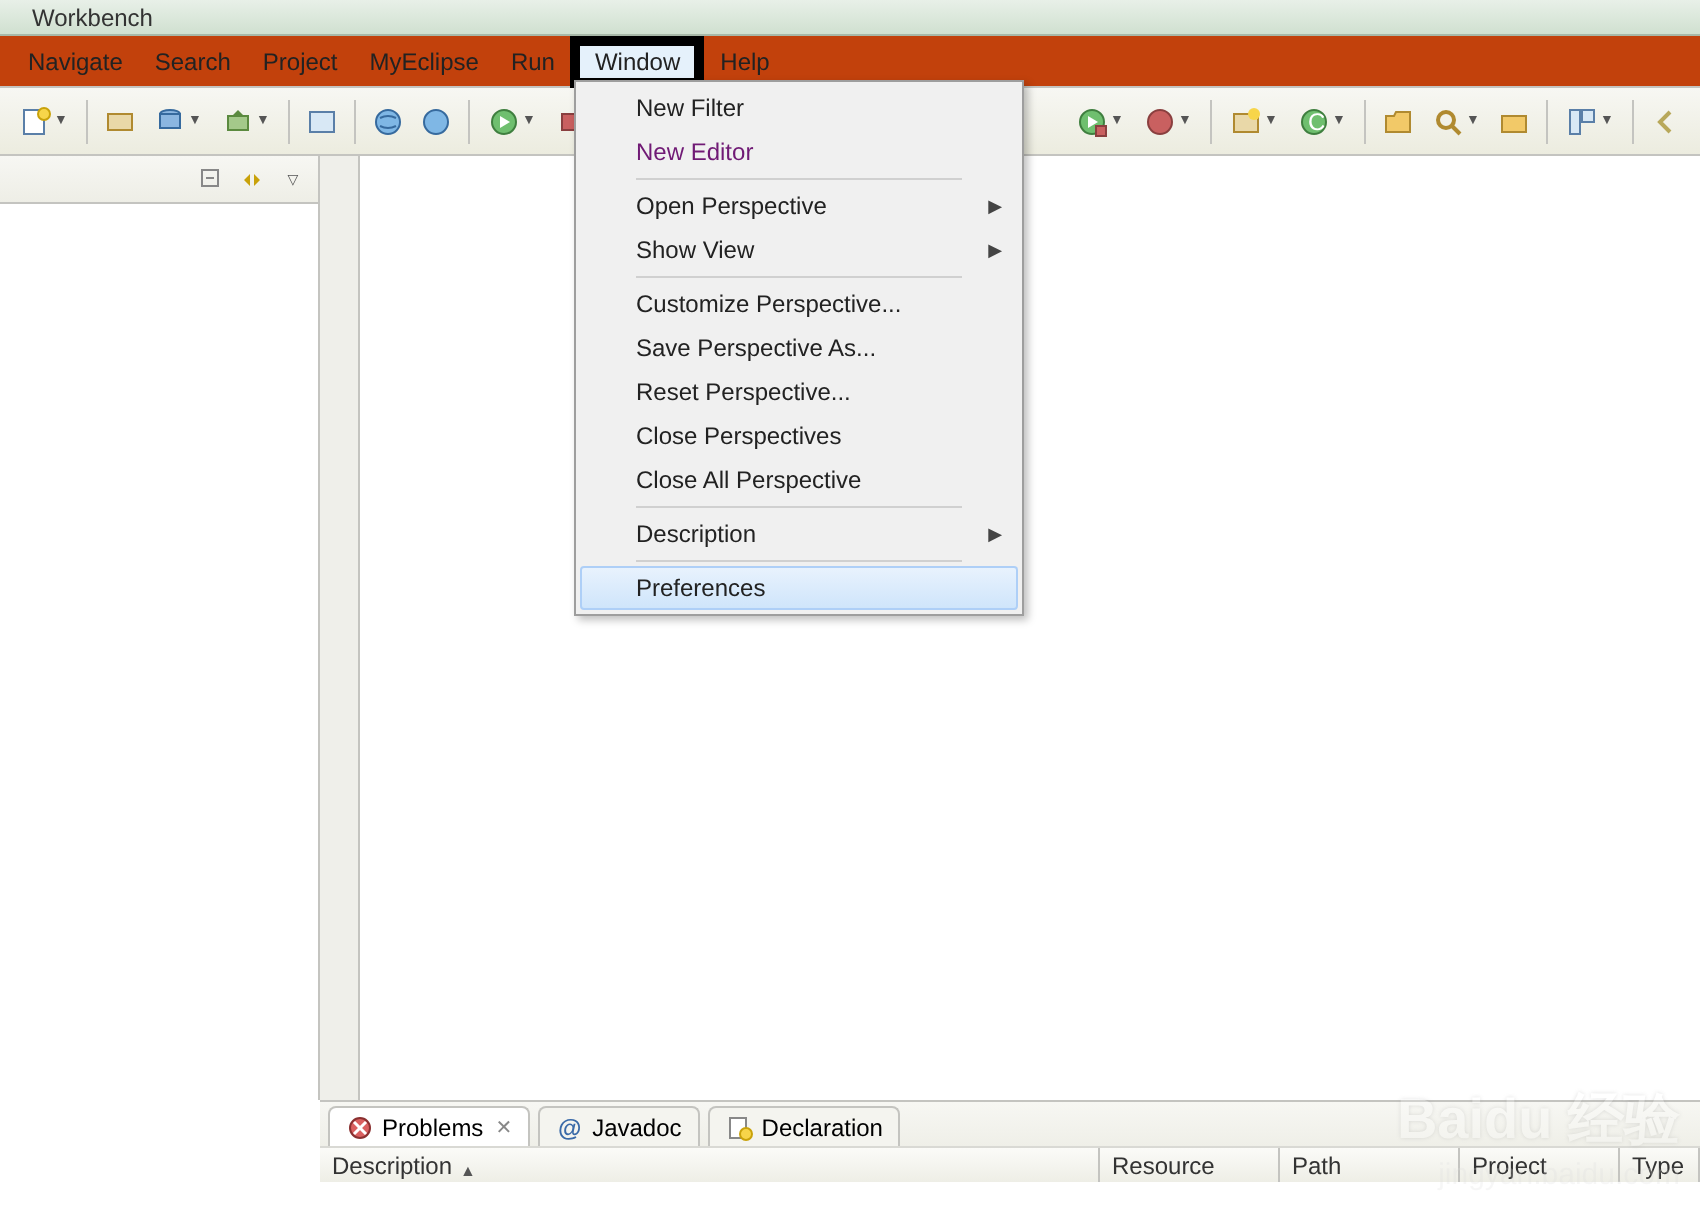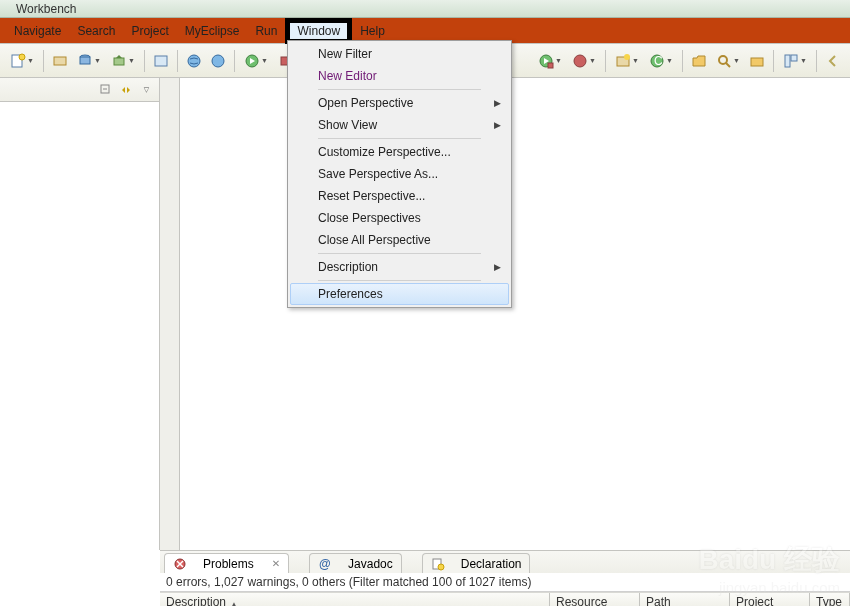--- a/index.html
+++ b/index.html
@@ -35,21 +35,21 @@
   .dropdown { position: absolute; left: 287px; top: 40px; width: 225px; background: #f0f0f0; border: 1px solid #9e9e9e; box-shadow: 2px 2px 4px rgba(0,0,0,0.25); padding: 2px; z-index: 10; }
   .dd-item { height: 22px; display: flex; align-items: center; padding: 0 28px; color: #222; position: relative; }
   .dd-item.disabled { color: #701a75; }
   .dd-item.highlighted { background: linear-gradient(#e8f2fd,#cfe5fb); border: 1px solid #aecff7; border-radius:2px; padding: 0 27px; }
   .dd-sep { height: 1px; background: #d0d0d0; margin: 2px 28px 2px 28px; }
   .dd-item .arrow { position: absolute; right: 8px; font-size: 9px; color:#444; }
 
   
   .bottom-panel { height: 60px; border-top: 1px solid #c4c4c0; background: #fff; margin-left:160px;}
   .tab-row { height: 22px; display: flex; align-items: flex-end; padding-left: 4px; background: linear-gradient(#f7f7f3,#efefe8);}
-  .tab { height: 20px; display: flex; align-items: center; gap: 16px; padding: 0 8px; border: 1px solid #c4c4c0; border-bottom: none; border-top-left-radius: 4px; border-top-right-radius: 4px; background: #f4f4ef; margin-right: 20px;}
+  .tab { height: 20px; display: flex; align-items: center; gap: 4px; padding: 0 8px; border: 1px solid #c4c4c0; border-bottom: none; border-top-left-radius: 4px; border-top-right-radius: 4px; background: #f4f4ef; margin-right: 4px;}
   .tab.active { background: #fff; }
   .tab svg { width: 14px; height: 14px;}
   .tab .close { font-size: 10px; color: #888; margin-left: 2px;}
   .status-line { padding: 2px 6px; color: #333; background:#fff; border-bottom:1px solid #d0d0d0;}
   .columns { display: flex; height: 18px; background: linear-gradient(#fbfbf8,#eeeee6); border-top:1px solid #d9d9d4;}
   .col { border-right: 1px solid #c4c4c0; padding: 1px 6px; display:flex; align-items:flex-end; color:#333; position:relative;}
   .col .sort { font-size: 8px; color:#555; margin-left:4px;}
   
   .watermark { position:absolute; right:10px; bottom:10px; opacity:0.25; font-family: Arial, sans-serif;}
   .watermark .big { font-size: 28px; color:#fff; font-weight:bold; text-shadow:0 0 2px #888;}
@@ -280,21 +280,20 @@
       <span>Javadoc</span>
     </div>
     <div class="tab">
       <svg viewBox="0 0 14 14">
           <rect x="2" y="2" width="8" height="10" fill="#fff" stroke="#888"></rect>
           <circle cx="10" cy="10" r="3" fill="#f7d54a" stroke="#c9a20a"></circle>
         </svg>
       <span>Declaration</span>
     </div>
   </div>
-  <div class="status-line">0 errors, 1,027 warnings, 0 others (Filter matched 100 of 1027 items)</div>
   <div class="columns">
     <div class="col" style="width:390px">
         <span>Description</span>
         <span class="sort">▲</span>
       </div>
     <div class="col" style="width:90px">
         <span>Resource</span>
       </div>
     <div class="col" style="width:90px">
         <span>Path</span>

